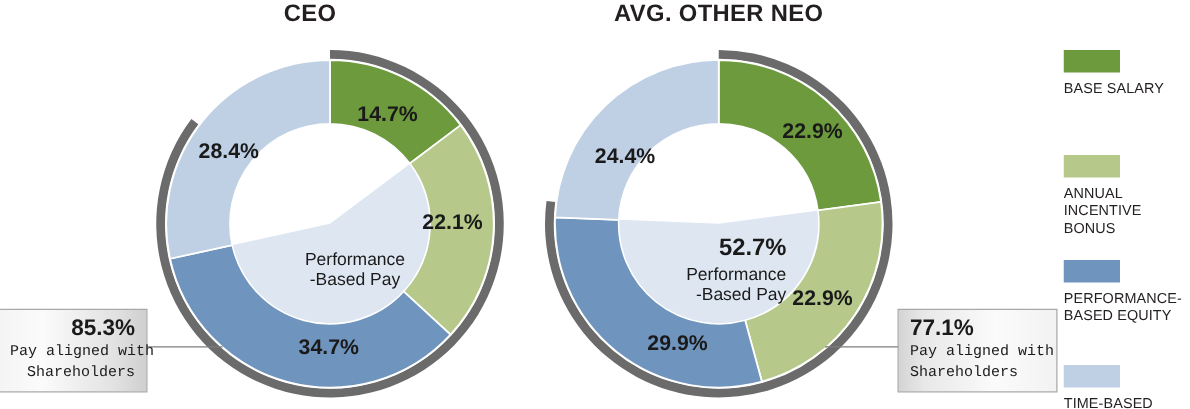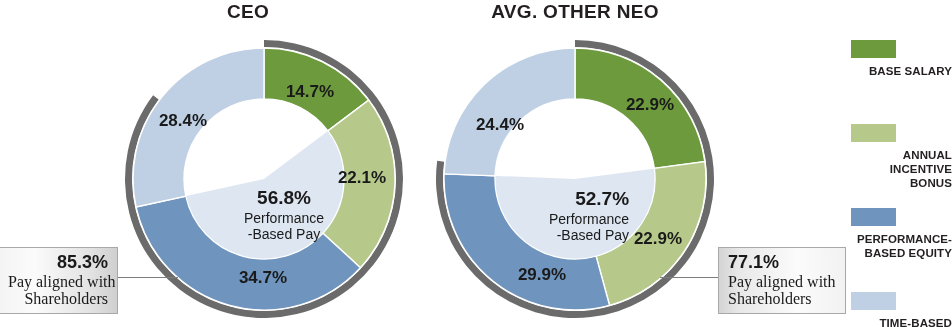--- a/index.html
+++ b/index.html
@@ -82,23 +82,23 @@
   }
   .callout .cpct{
     font-family:"Liberation Sans", sans-serif;
     font-weight:700;
     font-size:18px;
     display:block;
     line-height:19px;
     margin-bottom:1px;
   }
   .callout .cl1,.callout .cl2{
-    font-family:Liberation Serif, serif;
+    font-family:Liberation Mono, monospace;
     font-weight:400;
-    font-size:16px;
+    font-size:12px;
     display:block;
     line-height:17px;
     white-space:nowrap;
   }
   #callout-ceo{
     left:-2px;top:247px;width:120px;
     text-align:right;
     background:linear-gradient(to right,#f4f4f4 0%,#fbfbfb 30%,#e2e2e2 78%,#cfcfcf 100%);
   }
   #callout-neo{
@@ -118,26 +118,25 @@
   #legend{position:absolute;left:851px;top:40px;width:101px;}
   .legend-item{position:absolute;left:0;width:101px;}
   .legend-swatch{
     width:45px;height:18px;display:block;
     border:0;
   }
   .legend-label{
     display:block;
     margin-top:6px;
     font-family:"Liberation Sans", sans-serif;
-    font-weight:700;
+    font-weight:400;
     font-size:11.5px;
     letter-spacing:0.1px;
     color:#231f20;
     line-height:14px;
-    text-align:right;
   }
 </style>
 </head>
 <body>
 
 <div id="stage">
 
   <div class="chart-title" id="title-ceo">CEO</div>
 
   <div class="chart-title" id="title-neo">AVG. OTHER NEO</div>
@@ -165,21 +164,20 @@
 
   <div class="slice-label" style="left:310px;top:92px;">14.7%</div>
 
   <div class="slice-label" style="left:362px;top:178px;">22.1%</div>
 
   <div class="slice-label" style="left:263px;top:278px;">34.7%</div>
 
   <div class="slice-label" style="left:183px;top:121px;">28.4%</div>
 
   <div class="center-block" style="left:284px;top:215px;">
-    <span class="center-pct">56.8%</span>
     <span class="center-l1">Performance</span>
     <span class="center-l2">-Based Pay</span>
   </div>
 
   <div class="slice-label" style="left:650px;top:105px;">22.9%</div>
 
   <div class="slice-label" style="left:658px;top:239px;">22.9%</div>
 
   <div class="slice-label" style="left:542px;top:275px;">29.9%</div>
 

